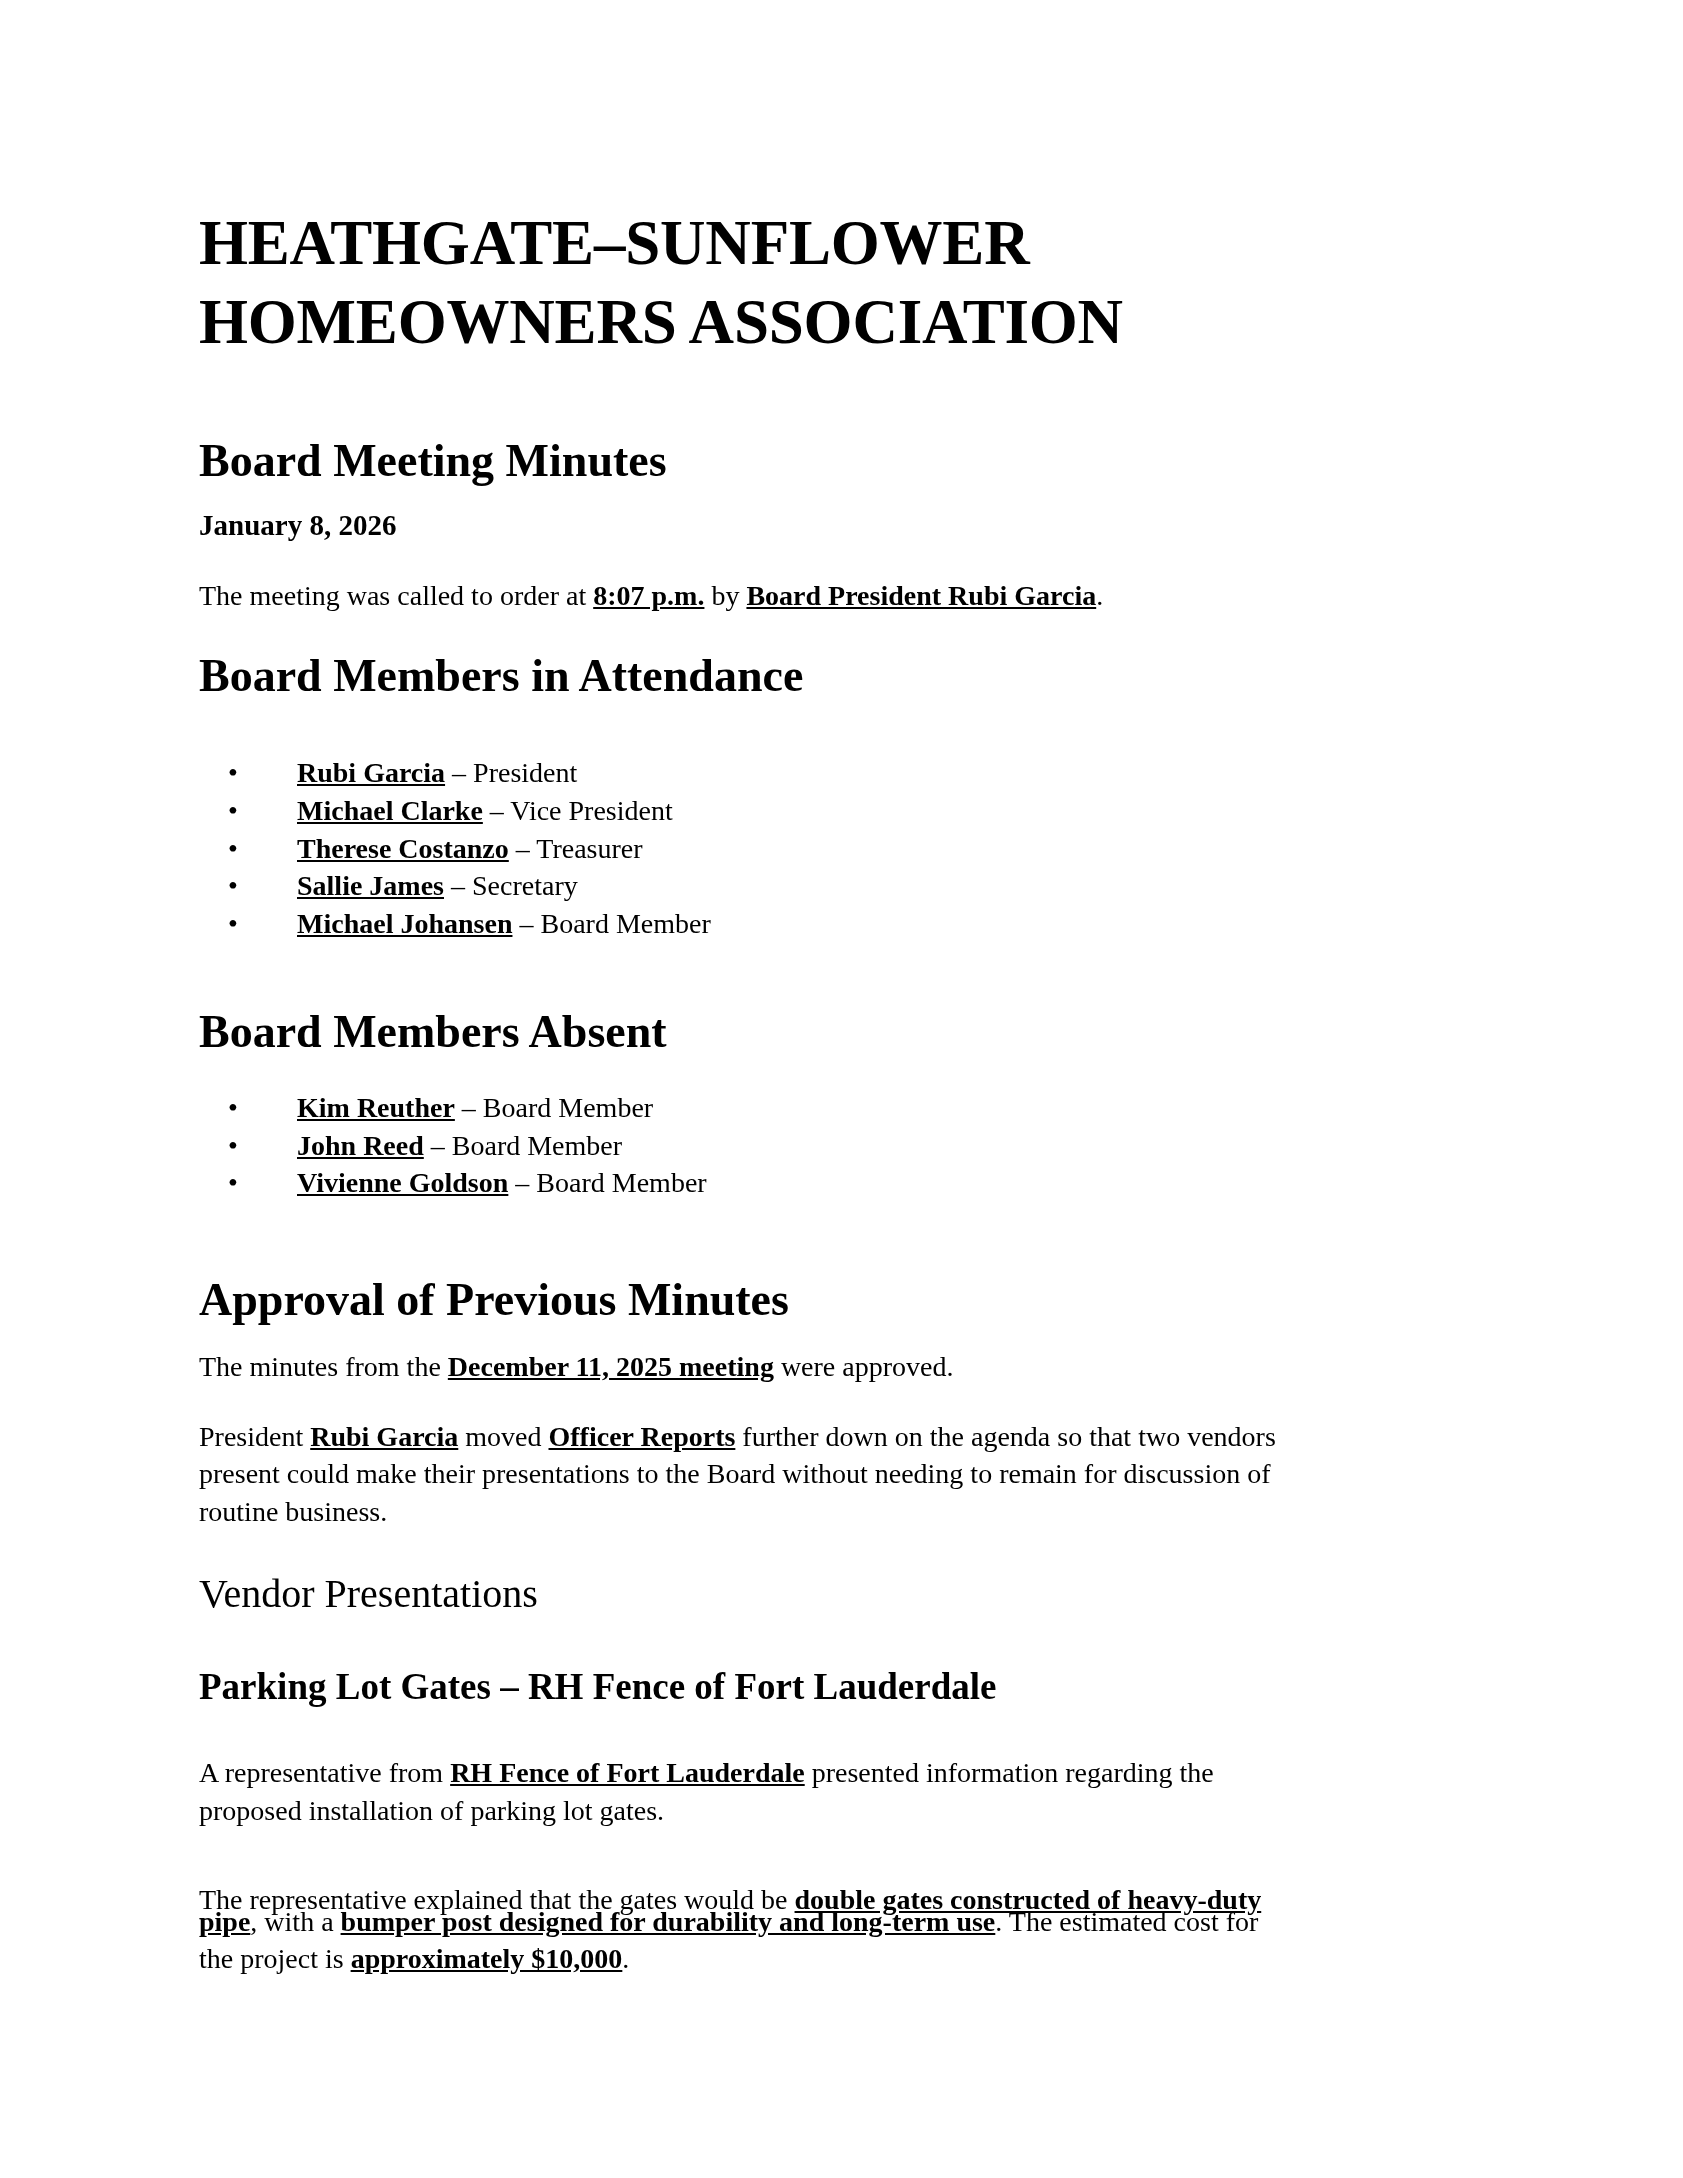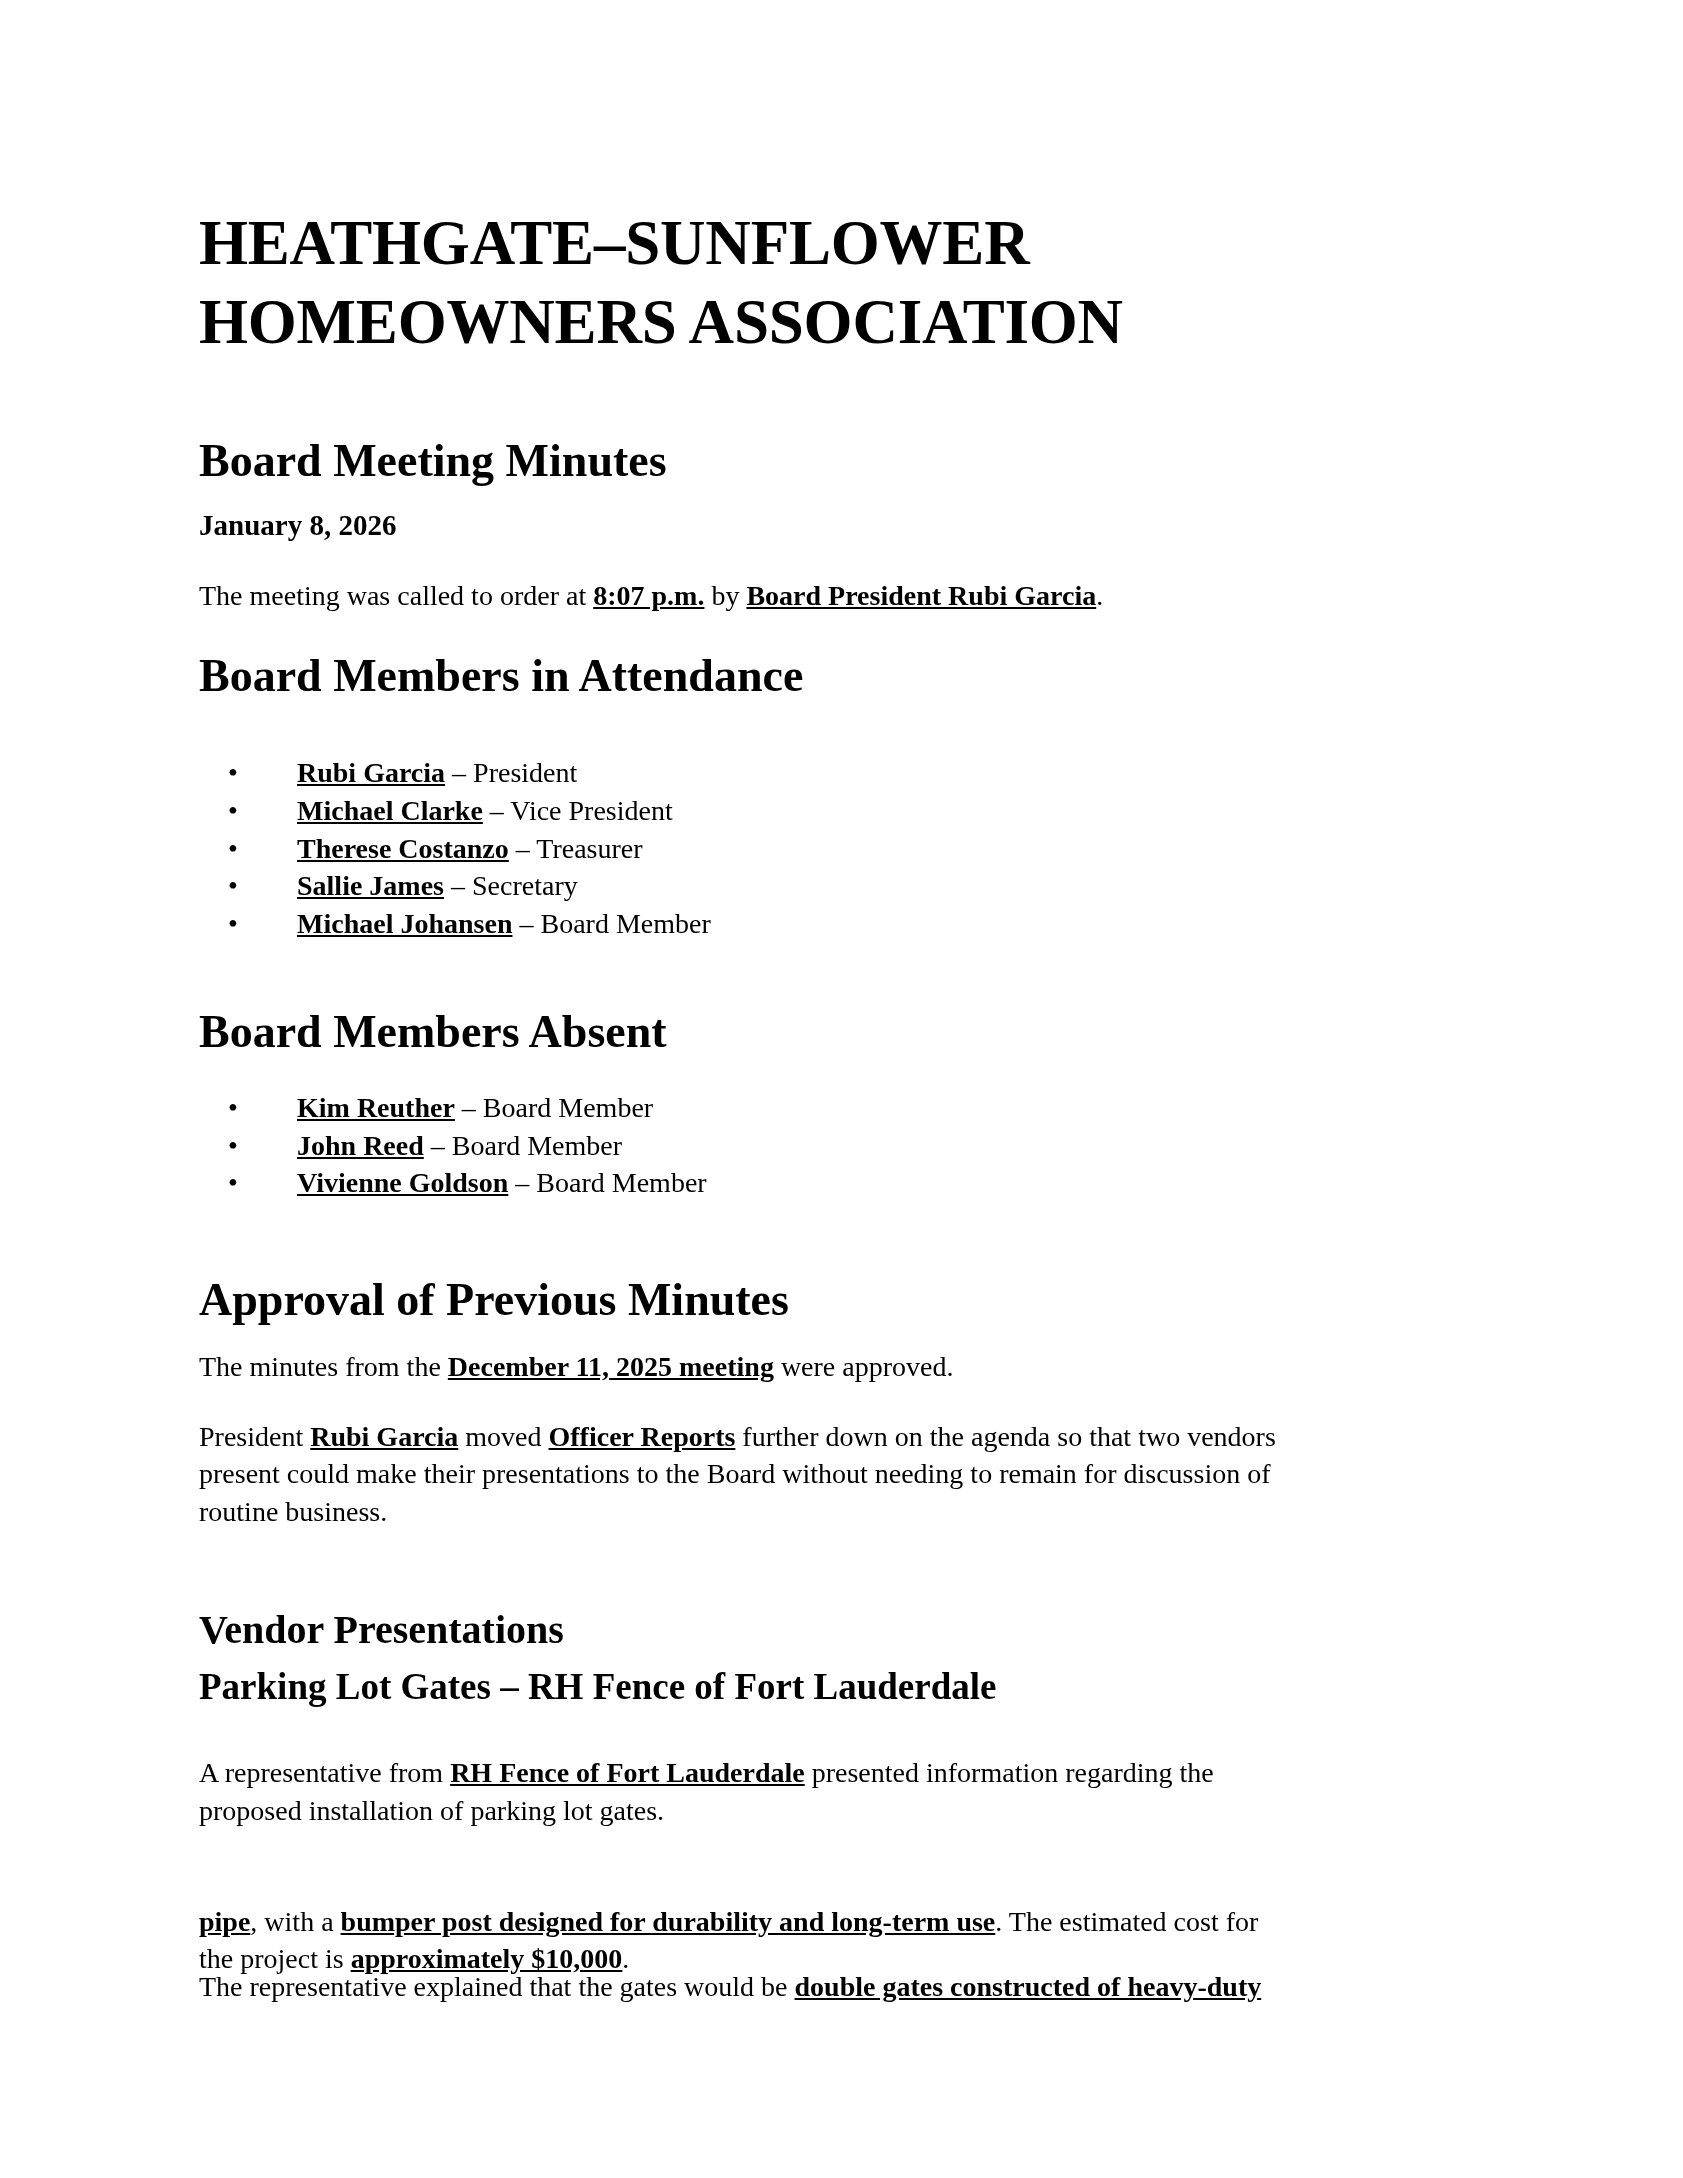--- a/index.html
+++ b/index.html
@@ -3,21 +3,21 @@
   <meta charset="utf-8">
   <style>
     html, body { margin: 0; padding: 0; background: #ffffff; }
     body {
       width: 1683px; height: 2178px; position: relative; overflow: hidden;
       font-family: "Liberation Serif", "DejaVu Serif", serif; color: #000000;
     }
     .ln { position: absolute; left: 199px; white-space: nowrap; line-height: 1; }
     .title { font-weight: bold; font-size: 63px; letter-spacing: -0.2px; text-align: right; }
     .h1 { font-weight: bold; font-size: 46px; margin-top: 27px; }
-    .h2 { font-weight: bold; font-size: 40px; margin-top: 36px; }
+    .h2 { font-weight: normal; font-size: 40px; }
     .h3 { font-weight: bold; font-size: 37px; }
     .date { font-weight: bold; font-size: 29px; }
     .body { font-size: 28px; }
     .li { position: absolute; left: 0; white-space: nowrap; font-size: 28px; line-height: 1; }
     .bullet { position: absolute; left: 228px; font-size: 28px; }
     .li .txt { position: absolute; left: 297px; }
     b { font-weight: bold; text-decoration: underline; }
   </style>
 </head>
 <body>
@@ -94,21 +94,21 @@
 <div class="ln h3" style="top:1668px">Parking Lot Gates – RH Fence of Fort Lauderdale</div>
 
 <div>
   <div class="ln body" style="top:1759px">
     <span>A representative from </span><b>RH Fence of Fort Lauderdale</b><span> presented information regarding the</span>
   </div>
   <div class="ln body" style="top:1797px">proposed installation of parking lot gates.</div>
 </div>
 
 <div>
-  <div class="ln body" style="top:1973px">
+  <div class="ln body" style="top:1886px">
     <span>The representative explained that the gates would be </span><b>double gates constructed of heavy-duty</b>
   </div>
   <div class="ln body" style="top:1908px">
     <b>pipe</b><span>, with a </span><b>bumper post designed for durability and long-term use</b><span>. The estimated cost for</span>
   </div>
   <div class="ln body" style="top:1945px">
     <span>the project is </span><b>approximately $10,000</b><span>.</span>
   </div>
 </div>
 

